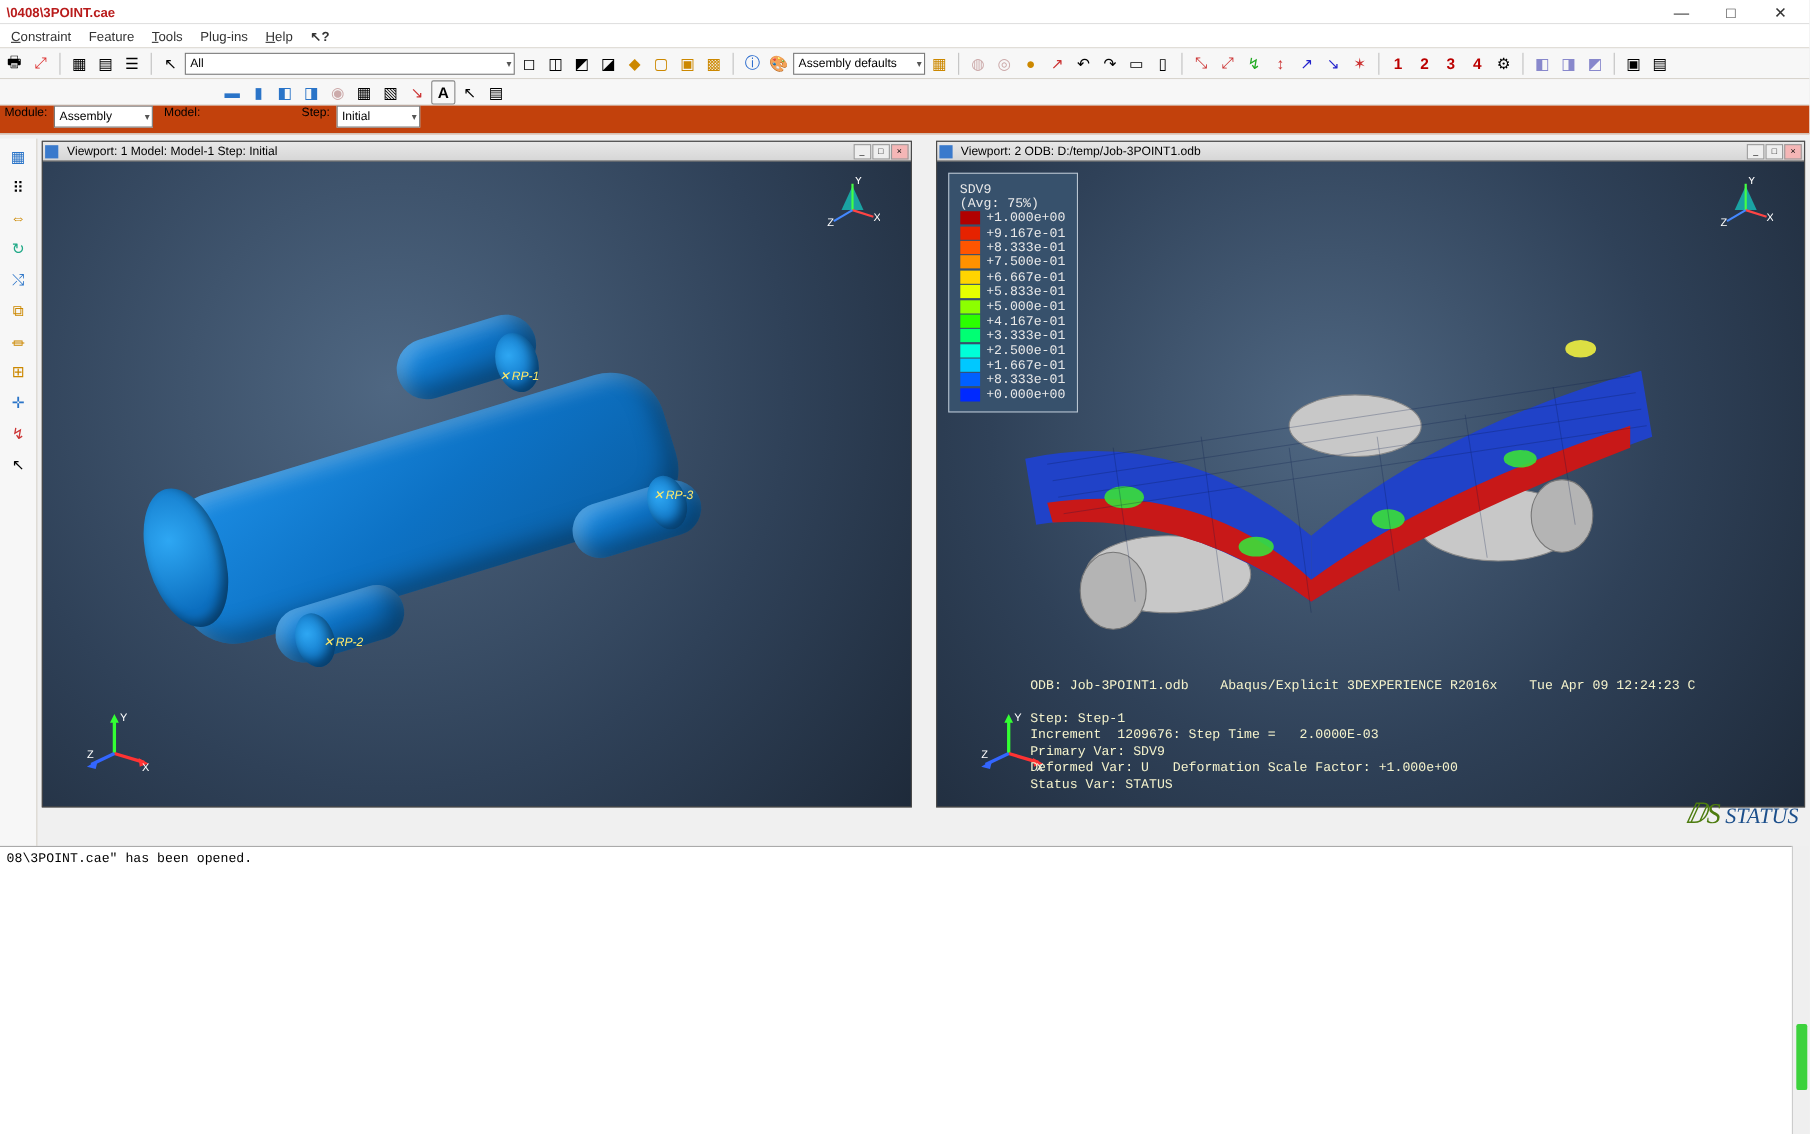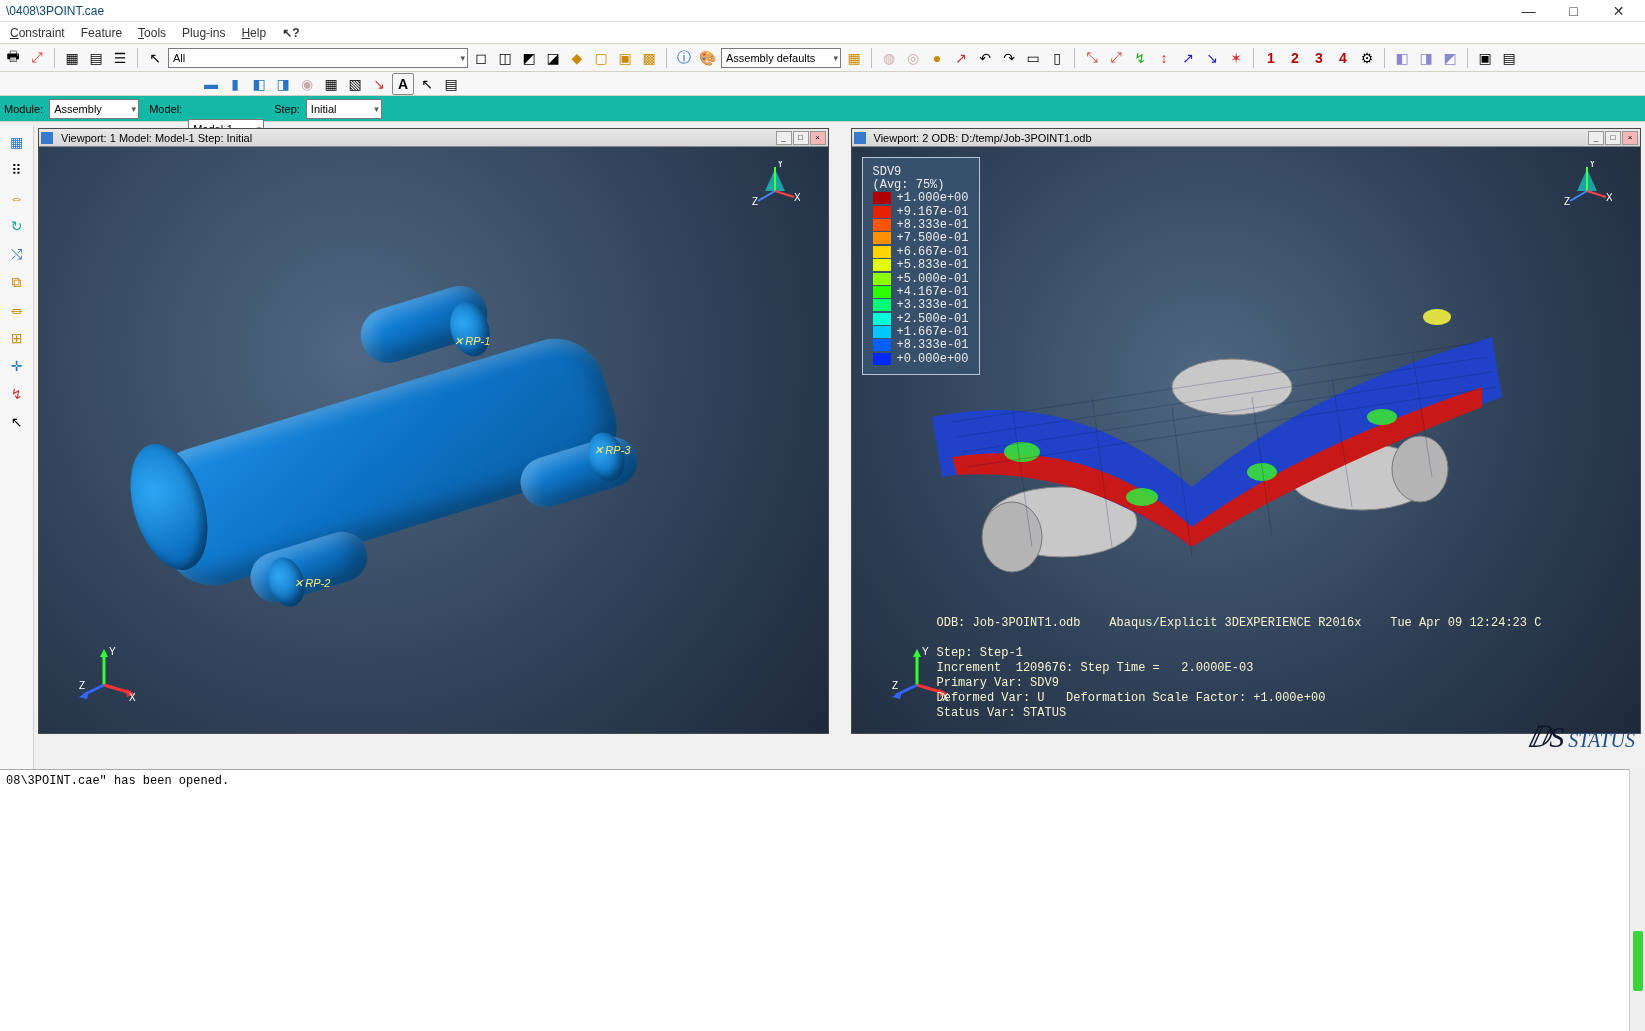--- a/index.html
+++ b/index.html
@@ -1,33 +1,33 @@
 <!DOCTYPE html>
 <html><head>
 <meta charset="utf-8">
 <style>
   * { box-sizing: border-box; margin: 0; padding: 0; }
   body { font-family: "Segoe UI", Tahoma, sans-serif; font-size: 11px; background: #f0f0f0; overflow: hidden; width: 1645px; height: 1031px; position: relative; }
   .titlebar { height: 22px; background: #fff; display: flex; align-items: center; justify-content: space-between; padding: 0 4px; border-bottom: 1px solid #ddd; }
-  .titlebar .title { color: #0c4a6e; font-size: 12px; padding-left: 2px; }
+  .titlebar .title { color: #b91c1c; font-size: 12px; padding-left: 2px; font-weight: bold; }
   .titlebar .win-controls { display: flex; gap: 0; }
   .titlebar .win-btn { width: 45px; height: 22px; display: flex; align-items: center; justify-content: center; font-size: 14px; color: #333; cursor: pointer; }
 
   .menubar { height: 22px; background: #fff; display: flex; align-items: center; border-bottom: 1px solid #d4d0c8; padding-left: 2px; }
   .menubar .menu-item { padding: 2px 8px; color: #333; cursor: pointer; font-size: 12px; }
   .menubar .menu-item .ul { text-decoration: underline; }
 
   .toolbar-row { height: 28px; background: #f7f7f7; display: flex; align-items: center; border-bottom: 1px solid #d4d0c8; padding: 0 2px; gap: 2px; }
   .tb-btn { width: 22px; height: 22px; display: flex; align-items: center; justify-content: center; border: 1px solid transparent; border-radius: 2px; cursor: pointer; font-size: 14px; }
   .tb-sep { width: 1px; height: 20px; background: #c0c0c0; margin: 0 4px; }
   .tb-combo { height: 20px; background: #fff; border: 1px solid #7a7a7a; padding: 0 14px 0 4px; display: flex; align-items: center; font-size: 11px; position: relative; cursor: pointer; min-width: 30px; }
   .tb-combo::after { content: "▾"; position: absolute; right: 2px; font-size: 9px; color: #555; }
   .tb-label { font-size: 11px; color: #000; margin: 0 2px; }
 
-  .context-row { height: 26px; background: #14b8a6; display: flex; align-items: center; border-bottom: 1px solid #d4d0c8; padding-left: 2px; gap: 4px; }
+  .context-row { height: 26px; background: #c2410c; display: flex; align-items: flex-start; border-bottom: 1px solid #d4d0c8; padding-left: 2px; gap: 4px; }
 
   .main-area { position: absolute; top: 126px; left: 0; right: 0; bottom: 0; display: flex; }
   .left-toolbox { width: 34px; background: #f7f7f7; border-right: 1px solid #d4d0c8; display: flex; flex-direction: column; align-items: center; gap: 4px; padding-top: 4px; }
   .left-toolbox .tb-btn { width: 28px; height: 24px; font-size: 14px; }
 
   .viewports { flex: 1; display: flex; gap: 22px; padding: 2px 4px 2px 4px; height: 610px; }
   .viewport { flex: 1; border: 1px solid #4a4a4a; display: flex; flex-direction: column; background: #444; }
   .vp-titlebar { height: 18px; background: linear-gradient(#e8e8e8,#d6d6d6); display: flex; align-items: center; justify-content: space-between; font-size: 11px; padding: 0 2px; border-bottom: 1px solid #888; }
   .vp-titlebar .vp-left { display: flex; align-items: center; gap: 8px; }
   .vp-titlebar .vp-icon { width: 12px; height: 12px; background: #3a7acc; display: inline-block; }
@@ -44,21 +44,21 @@
 
   .triad { position: absolute; width: 50px; height: 50px; }
   .triad.big { left: 40px; bottom: 28px; }
   .triad.small { right: 28px; top: 14px; }
   .triad text { font-family: sans-serif; font-size: 10px; fill: #fff; }
 
   .rp-label { position: absolute; color: #ffe96a; font-size: 11px; font-family: sans-serif; font-style: italic; }
   .rp-x { color: #ffea6a; margin-right: 2px; }
 
   .brand { position: absolute; right: 10px; bottom: 275px; font-style: italic; font-family: Georgia, serif; color: #1c4f8b; font-size: 20px; }
-  .brand .ds { color: #0f172a; font-size: 30px; padding-right:4px; }
+  .brand .ds { color: #4d7c0f; font-size: 26px; padding-right:4px; }
 
   .msg-area { position: absolute; left: 0; right: 16px; bottom: 0; height: 262px; background: #fff; border-top: 1px solid #aaa; font-family: "Courier New", monospace; font-size: 12px; padding: 4px 6px; color: #000; }
   .scroll-ind { position:absolute; right:0; bottom:0; width:16px; height:262px; background:#efefef; border-left:1px solid #ccc; }
   .scroll-ind::after { content:""; position:absolute; right:2px; bottom:40px; width:10px; height:60px; background:#3cd23c; border-radius:2px; }
 
   
   .tube { position:absolute; border-radius: 50px/50px; background: linear-gradient(155deg,#1d8fe6 0%, #0d72c5 50%, #0a5da2 100%); box-shadow: inset -8px -12px 22px rgba(0,0,0,.35), inset 6px 8px 16px rgba(255,255,255,.25); }
   .endcap { position:absolute; border-radius:50%; background: radial-gradient(circle at 35% 35%, #2ea7f3, #0c6fc0 70%); box-shadow: inset -4px -6px 10px rgba(0,0,0,.45); }
 
   .analysis-obj { position:absolute; }

